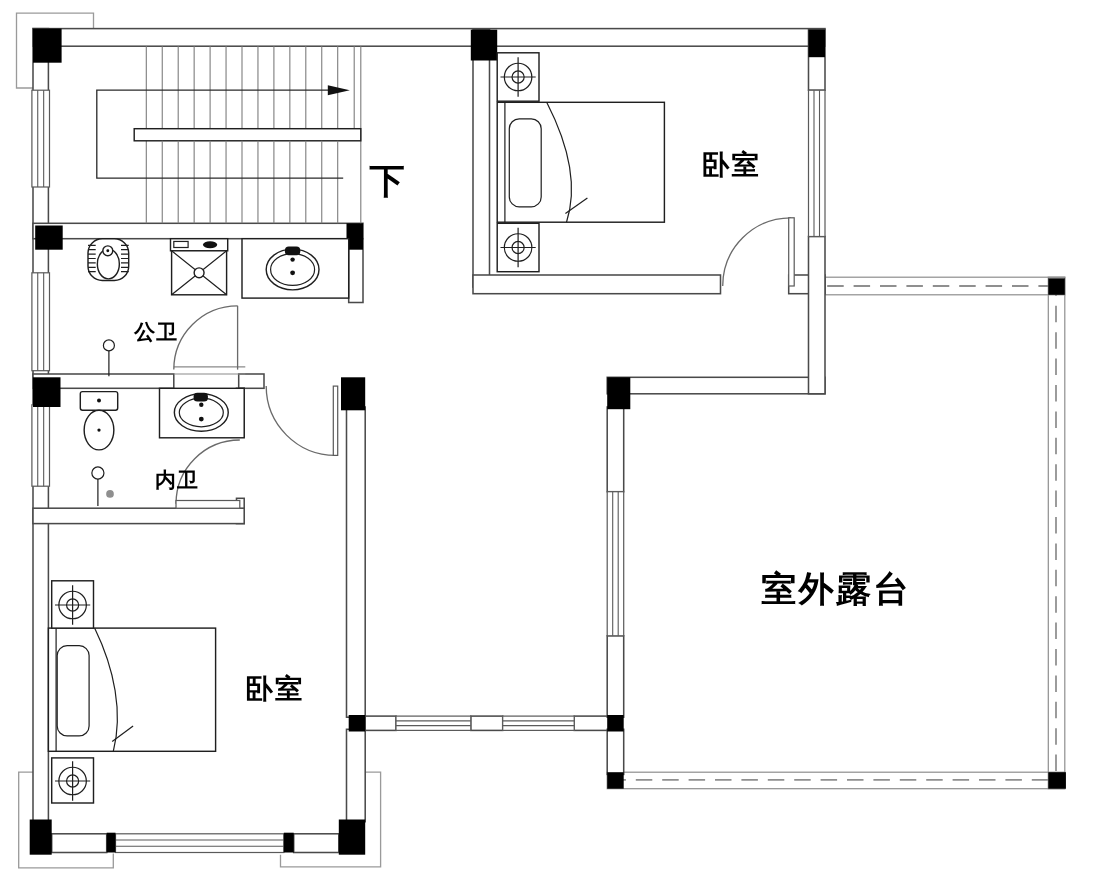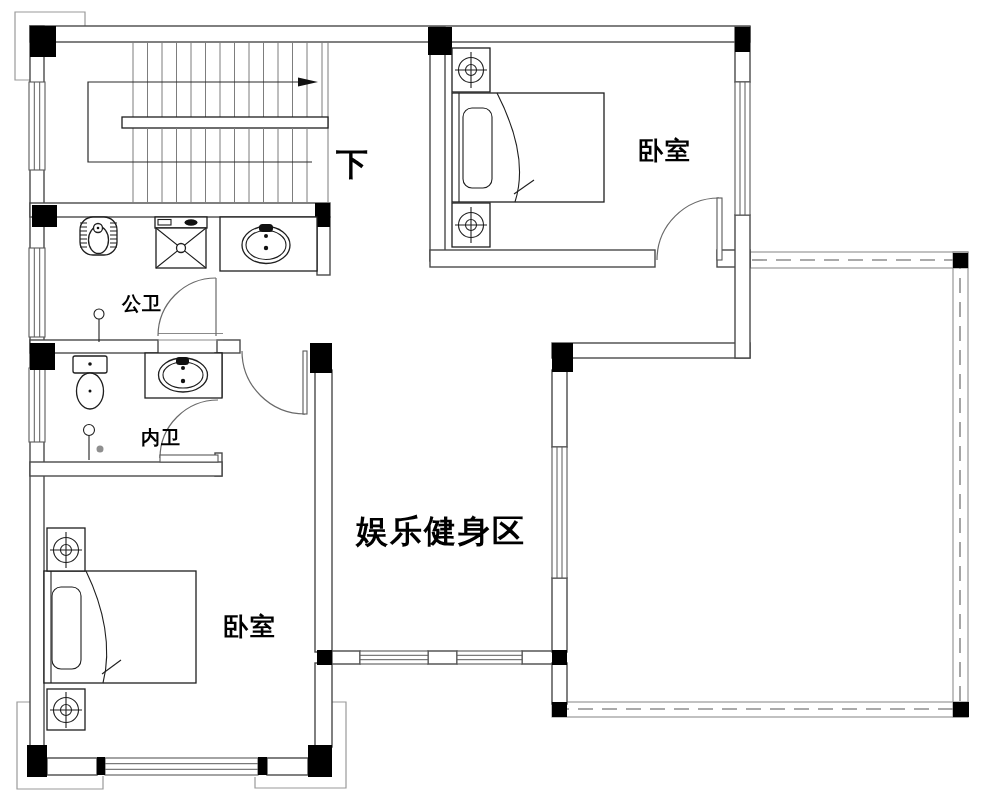--- a/index.html
+++ b/index.html
@@ -294,15 +294,15 @@
         <circle class="fixline" cx="66" cy="710" r="5.5"></circle>
         <path class="fixline" d="M50,710 H82 M66,692 V728"></path>
       </g>
     </g>
   </svg>
 
   <div class="room-label fs32" style="left:353px;top:164px;">下</div>
   <div class="room-label fs31" style="left:665px;top:150px;">卧室</div>
   <div class="room-label fs29" style="left:142px;top:303px;">公卫</div>
   <div class="room-label fs29" style="left:145px;top:437px;margin-left:16px;">内卫</div>
-  <div class="room-label fs32" style="left:441px;top:531px;">娱乐健身区</div>
+  <div class="room-label fs32" style="left:760px;top:535px;">室外露台</div>
   <div class="room-label fs31" style="left:250px;top:626px;">卧室</div>
 </div>
 
 </body></html>

